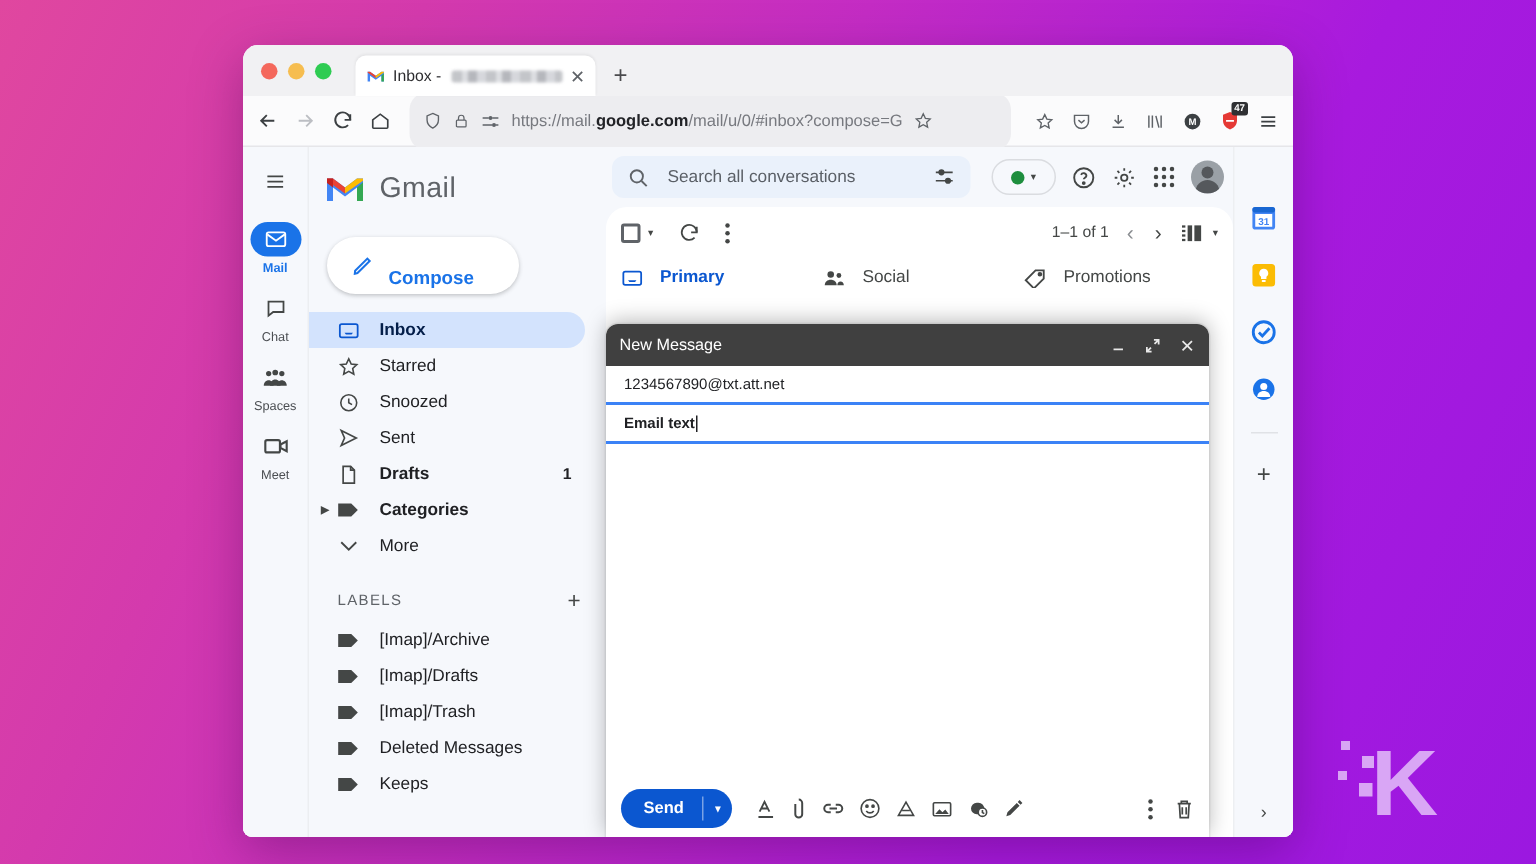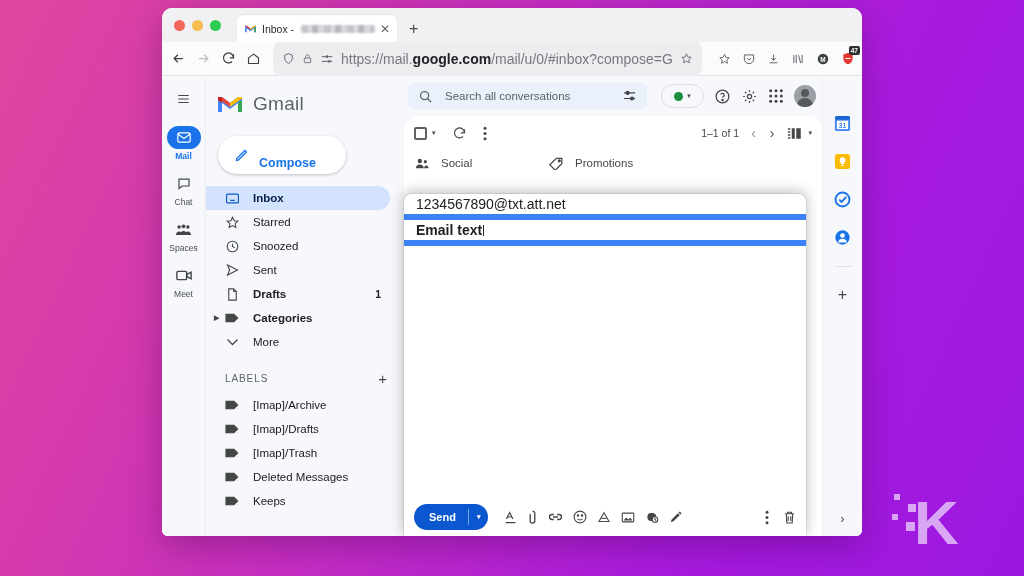--- a/index.html
+++ b/index.html
@@ -23,21 +23,21 @@
     line-height: 1; font-family: "Liberation Sans", sans-serif;
   }
   #watermark i { position: absolute; background: #d9a6f5; display: block; }
   #watermark i.d1 { width: 6px; height: 6px; left: 6px; top: 16px; }
   #watermark i.d2 { width: 8px; height: 8px; left: 20px; top: 26px; }
   #watermark i.d3 { width: 6px; height: 6px; left: 4px; top: 36px; }
   #watermark i.d4 { width: 9px; height: 9px; left: 18px; top: 44px; }
 
   
   #browser {
-    position: absolute; left: 162px; top: 8px;
+    position: absolute; left: 162px; top: 30px;
     width: 700px; height: 528px;
     background: #fff;
     border-radius: 10px 10px 6px 6px;
     box-shadow: 0 10px 34px rgba(60,0,70,.34);
     overflow: hidden;
     display: flex; flex-direction: column;
   }
 
   
   .tabstrip {
@@ -69,21 +69,21 @@
   
   .urlbar {
     height: 34px; background: #fbfbfc; border-bottom: 1px solid #e6e6e9;
     display: flex; align-items: center; gap: 10px; padding: 0 9px; flex: none;
   }
   .navico { color: #3c4043; display: flex; align-items: center; }
   .navico.dim { color: #bcbec3; }
   .omnibox {
     flex: 1; height: 38px; background: #ededf0; border-radius: 11px;
     display: flex; align-items: center; gap: 7px; padding: 0 9px;
-    font-size: 14px; color: #6b6f76; margin: 0 2px;
+    font-size: 11px; color: #6b6f76; margin: 0 2px;
   }
   .omnibox .url { color: #77797f; white-space: nowrap; overflow: hidden; }
   .omnibox .url b { color: #222327; font-weight: bold; }
   .ext-icons { display: flex; align-items: center; gap: 11px; padding-left: 4px; }
   .badge-ico { position: relative; }
   .badge-ico .bdg {
     position: absolute; top: -5px; right: -5px; background: #2f3033; color: #fff;
     font-size: 6.5px; border-radius: 2px; padding: 0 2px; line-height: 9px; font-weight: bold;
   }
 
@@ -177,21 +177,21 @@
     display: flex; flex-direction: column; z-index: 5;
   }
   .cp-head {
     height: 28px; background: #404040; border-radius: 8px 8px 0 0; color: #fff;
     display: flex; align-items: center; padding: 0 9px; flex: none;
   }
   .cp-title { font-size: 10.8px; flex: 1; }
   .cp-btns { display: flex; align-items: center; gap: 12px; color: #e8e8e8; }
   .cp-field {
     height: 26px; display: flex; align-items: center; padding: 0 12px;
-    border-bottom: 6px solid #3b82f6; font-size: 14px; color: #202124; flex: none;
+    border-bottom: 2px solid #3b82f6; font-size: 10px; color: #202124; flex: none;
   }
   .cp-subj { font-weight: bold; }
   .caret-i {
     display: inline-block; width: 1px; height: 11px; background: #202124;
     margin-left: 1px; vertical-align: -2px;
   }
   .cp-body { flex: 1; background: #fff; min-height: 0; }
   .cp-foot { height: 38px; display: flex; align-items: center; padding: 0 10px; gap: 10px; flex: none; }
   .send-btn {
     height: 26px; background: #0b57d0; border-radius: 14px; display: flex;
@@ -619,20 +619,29 @@
               <rect x="0" y="9" width="3" height="2"></rect>
                 <rect x="0" y="13" width="3" height="2"></rect>
               <rect x="5" y="1" width="4" height="14"></rect>
                 <rect x="11" y="1" width="6" height="14"></rect>
               </svg>
           </span>
           <span style="font-size:7px;color:#444746;margin-left:5px">▾</span>
         </div>
 
         <div class="tabsrow">
+          <div class="mtab act">
+            <span>
+              <svg width="15" height="13" viewBox="0 0 24 20" fill="none" stroke="#0b57d0" stroke-width="1.9">
+                <rect x="2.5" y="3" width="19" height="14" rx="2"></rect>
+                  <path d="M2.5 12h5l1.5 2h6l1.5-2h5" fill="#0b57d0" stroke="none"></path>
+                </svg>
+            </span>
+            <span>Primary</span>
+          </div>
           <div class="mtab">
             <span>
               <svg width="16" height="13" viewBox="0 0 22 17" fill="#444746">
                 <circle cx="8" cy="5" r="3"></circle>
                   <circle cx="15.5" cy="6" r="2.2"></circle>
                 <path d="M2.5 15c0-3.2 2.5-5.2 5.5-5.2s5.5 2 5.5 5.2z"></path>
                 <path d="M14 15c0-2.2 1.3-3.6 3-3.6s3 1.4 3 3.6z"></path>
                 </svg>
             </span>
             <span>Social</span>
@@ -642,20 +651,40 @@
               <svg width="16" height="14" viewBox="0 0 22 18" fill="none" stroke="#444746" stroke-width="1.7">
                 <path d="M11.5 2.5H19v7.5L10 19 2.5 11.5z"></path>
                   <circle cx="15.5" cy="6" r="1.3" fill="#444746"></circle>
                 </svg>
             </span>
             <span>Promotions</span>
           </div>
         </div>
 
         <div class="compose">
+          <div class="cp-head">
+            <span class="cp-title">New Message</span>
+            <span class="cp-btns">
+              <span>
+                <svg width="11" height="11" viewBox="0 0 14 14" stroke="#e8e8e8" stroke-width="1.5">
+                    <path d="M3 10h8"></path>
+                  </svg>
+              </span>
+              <span>
+                <svg width="11" height="11" viewBox="0 0 14 14" fill="none" stroke="#e8e8e8" stroke-width="1.5">
+                  <path d="M8 2h4v4M6 12H2V8M12 2L8.5 5.5M2 12l3.5-3.5"></path>
+                  </svg>
+              </span>
+              <span>
+                <svg width="11" height="11" viewBox="0 0 14 14" stroke="#e8e8e8" stroke-width="1.5">
+                    <path d="M3 3l8 8M11 3l-8 8"></path>
+                  </svg>
+              </span>
+            </span>
+          </div>
 
           <div class="cp-field">
             <span>1234567890@txt.att.net</span>
           </div>
 
           <div class="cp-field cp-subj">
             <span>Email text</span>
               <span class="caret-i"></span>
           </div>
 

